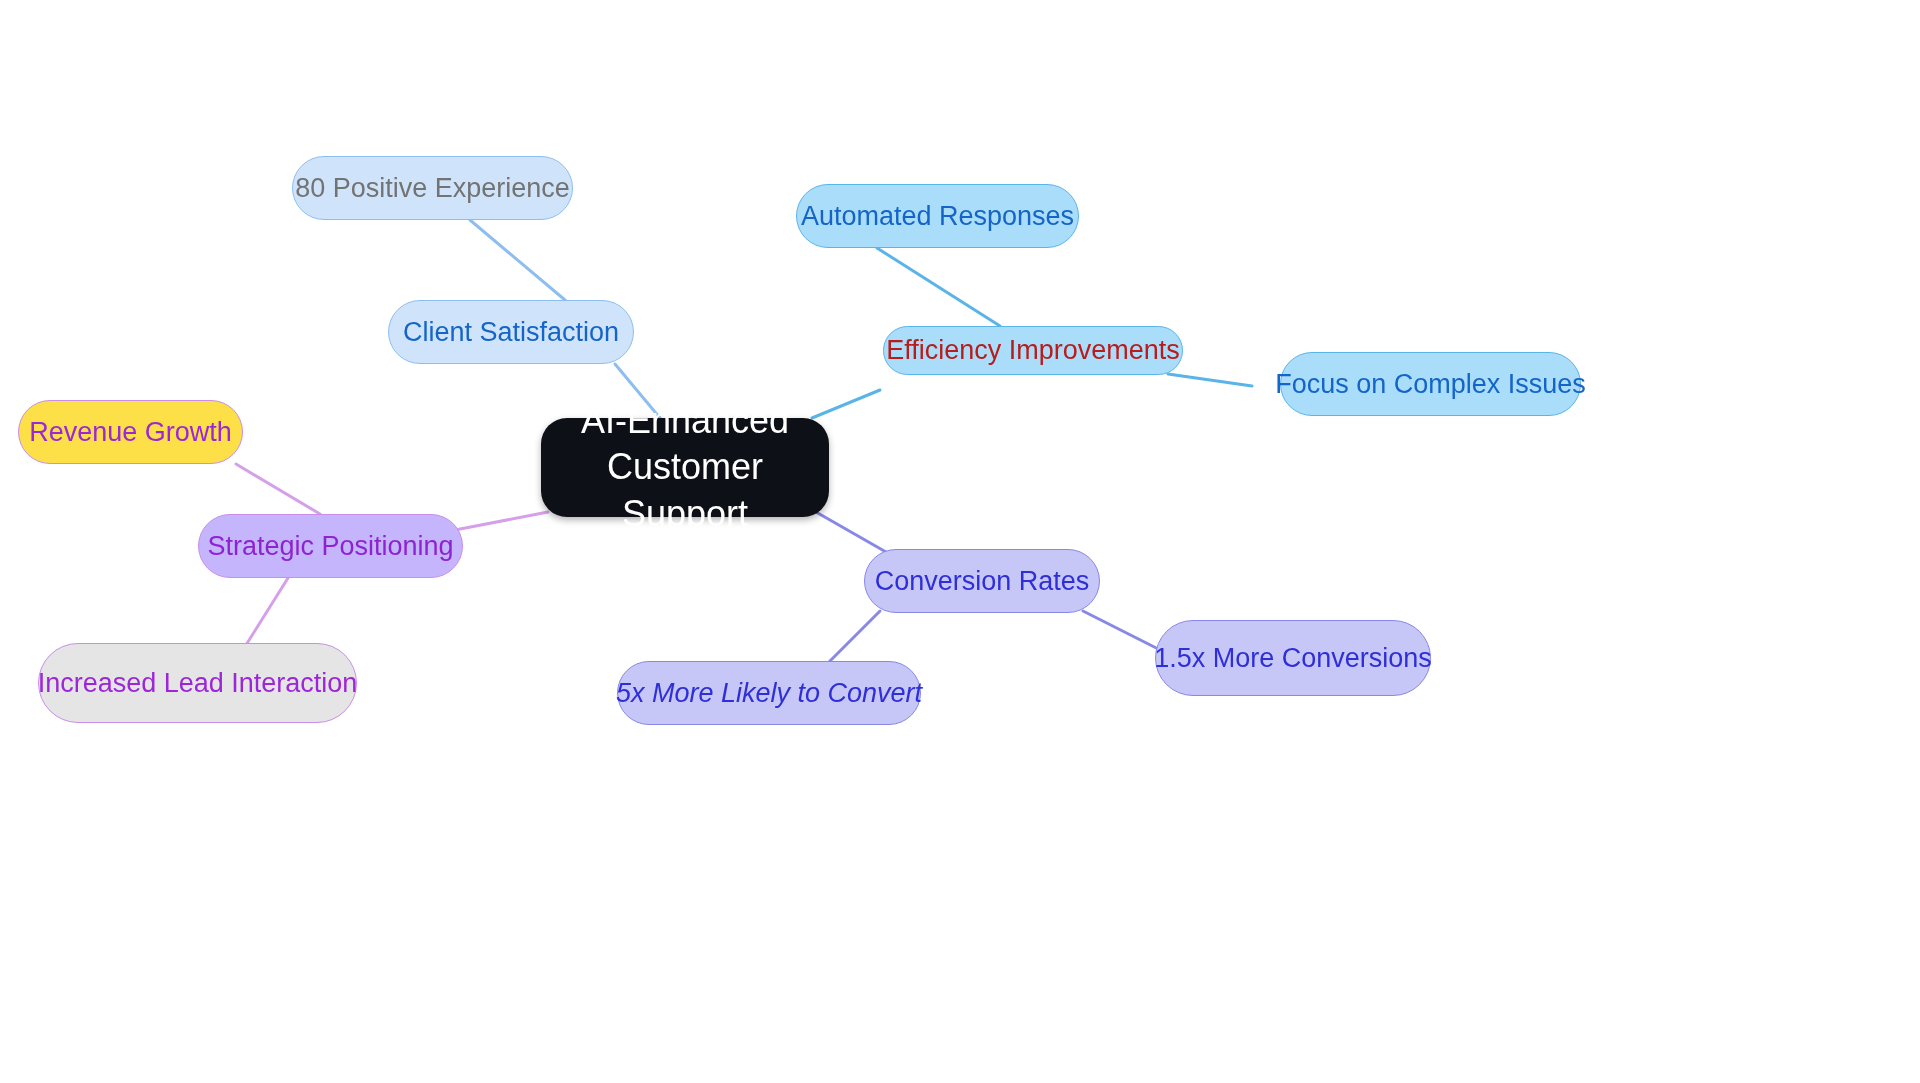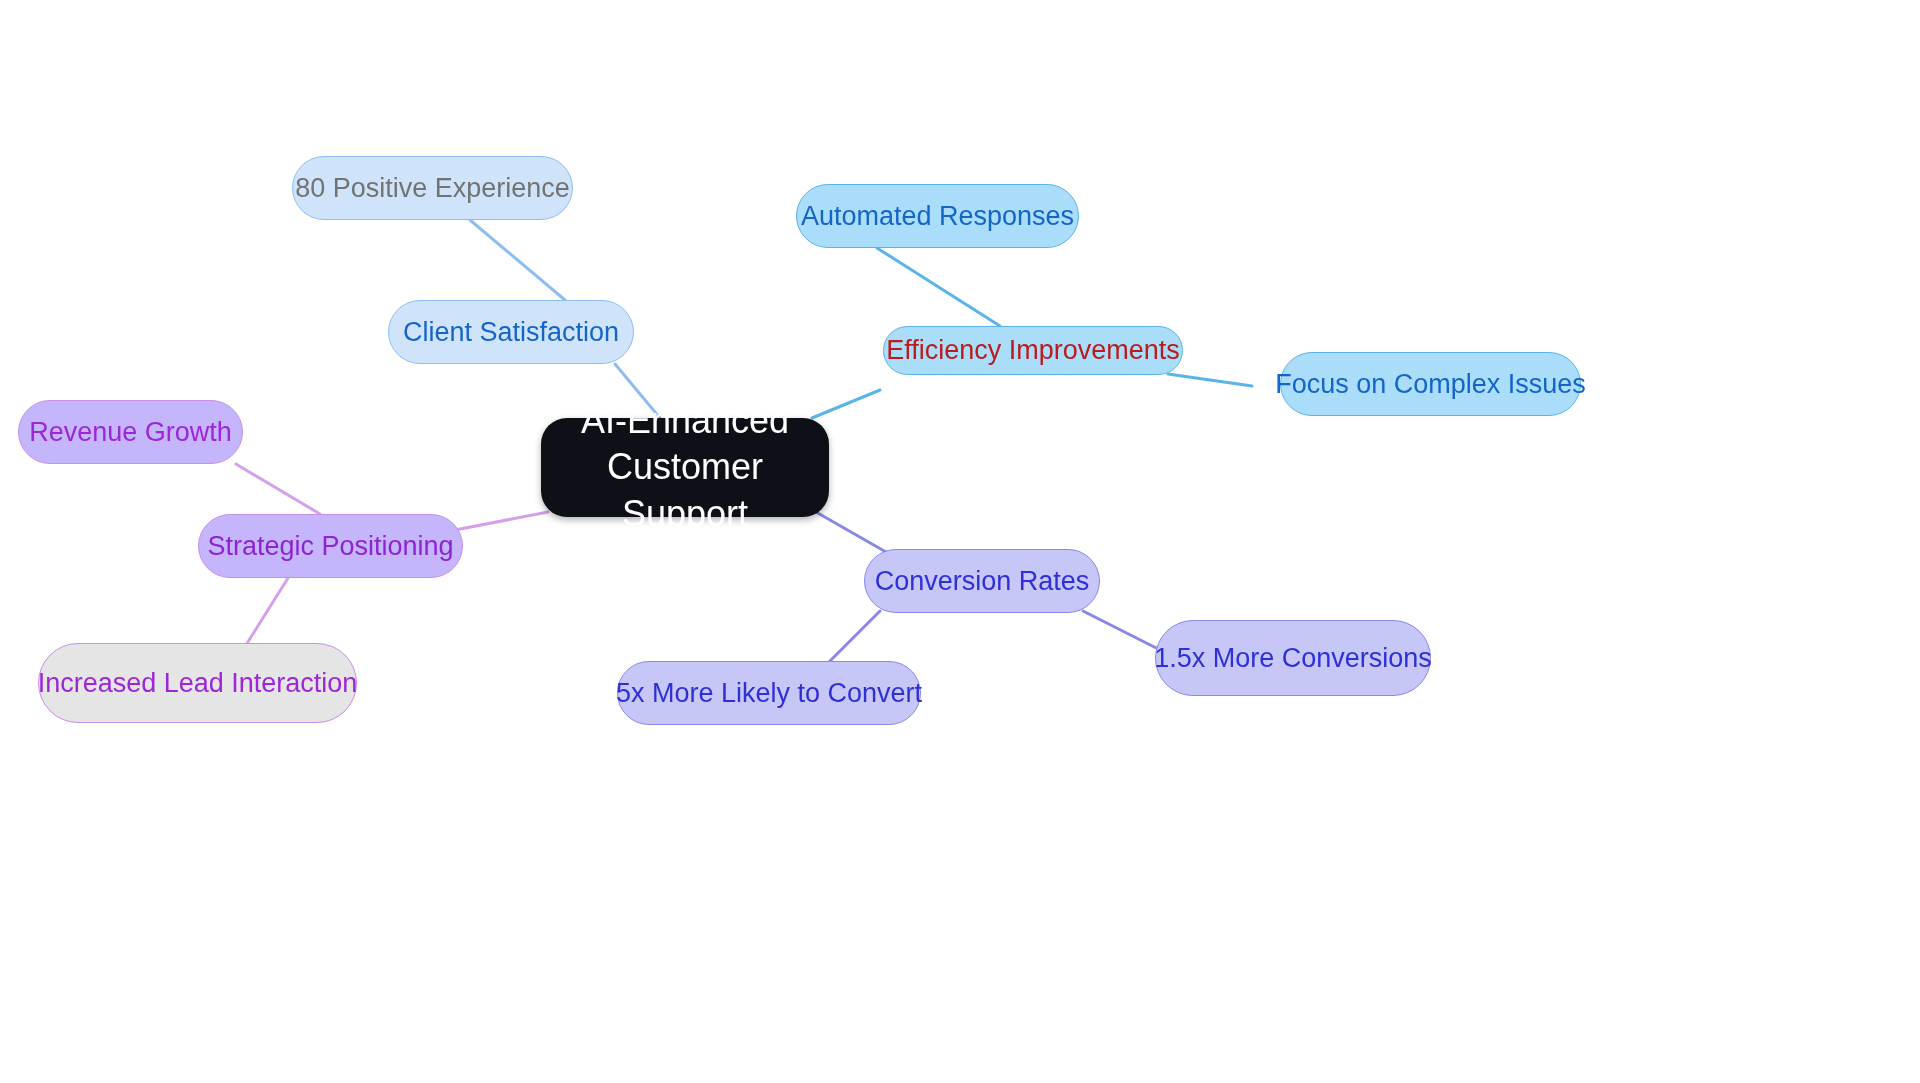--- a/index.html
+++ b/index.html
@@ -86,29 +86,29 @@
       </div>
       <div class="node node-leaf" style="left: 796px; top: 184px; width: 283px; height: 64px; background: rgb(170, 221, 250); color: rgb(21, 101, 200); border-color: rgb(91, 180, 232); align-items: center;">
         <span class="node-label">Automated Responses</span>
       </div>
       <div class="node node-leaf" style="left: 1280px; top: 352px; width: 301px; height: 64px; background: rgb(170, 221, 250); color: rgb(21, 101, 200); border-color: rgb(91, 180, 232);">
         <span class="node-label">Focus on Complex Issues</span>
       </div>
       <div class="node node-branch" style="left: 198px; top: 514px; width: 265px; height: 64px; background: #c4b5fd; color: rgb(142, 36, 208); border-color: rgb(201, 142, 232);">
         <span class="node-label">Strategic Positioning</span>
       </div>
-      <div class="node node-leaf" style="left: 18px; top: 400px; width: 225px; height: 64px; background: #c4b5fd; color: rgb(156, 39, 216); border-color: rgb(201, 142, 232);">
+      <div class="node node-leaf" style="left: 18px; top: 400px; width: 225px; height: 64px; background: #fde047; color: rgb(156, 39, 216); border-color: rgb(201, 142, 232);">
         <span class="node-label">Revenue Growth</span>
       </div>
       <div class="node node-leaf" style="left: 38px; top: 643px; width: 319px; height: 80px; background: #e5e5e5; color: rgb(156, 39, 216); border-color: rgb(201, 142, 232);">
         <span class="node-label">Increased Lead Interaction</span>
       </div>
       <div class="node node-branch" style="left: 864px; top: 549px; width: 236px; height: 64px; background: rgb(198, 198, 247); color: rgb(47, 47, 216); border-color: rgb(136, 136, 232);">
         <span class="node-label">Conversion Rates</span>
       </div>
-      <div class="node node-leaf" style="left: 617px; top: 661px; width: 304px; height: 64px; background: rgb(198, 198, 247); color: rgb(47, 47, 216); border-color: rgb(136, 136, 232);">
+      <div class="node node-leaf" style="left: 617px; top: 661px; width: 304px; height: 64px; background: rgb(198, 198, 247); color: rgb(47, 47, 216); border-color: rgb(136, 136, 232); font-style: italic;">
         <span class="node-label">5x More Likely to Convert</span>
       </div>
       <div class="node node-leaf" style="left: 1155px; top: 620px; width: 276px; height: 76px; background: rgb(198, 198, 247); color: rgb(47, 47, 216); border-color: rgb(136, 136, 232);">
         <span class="node-label">1.5x More Conversions</span>
       </div>
     </div>
 </div>
 
 </body></html>

